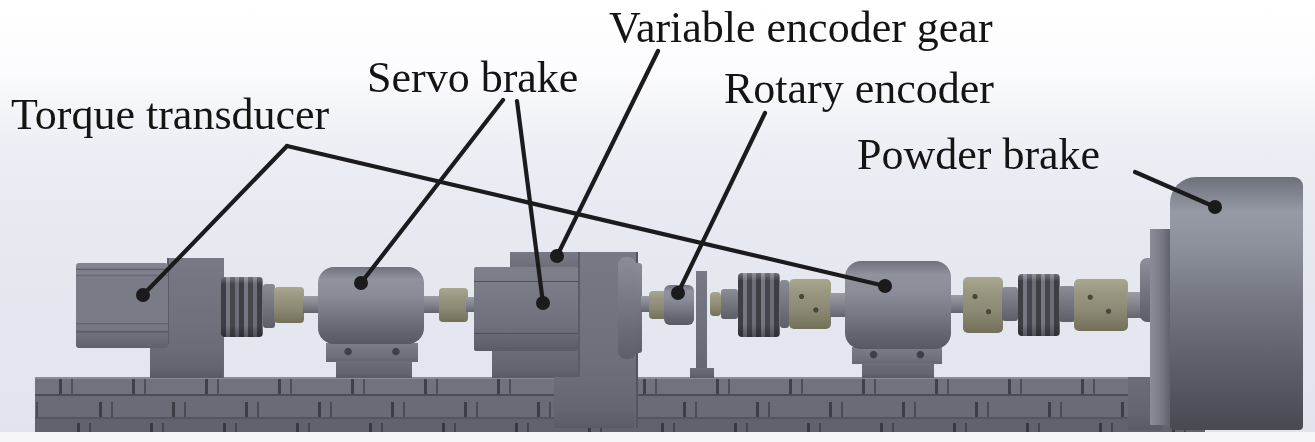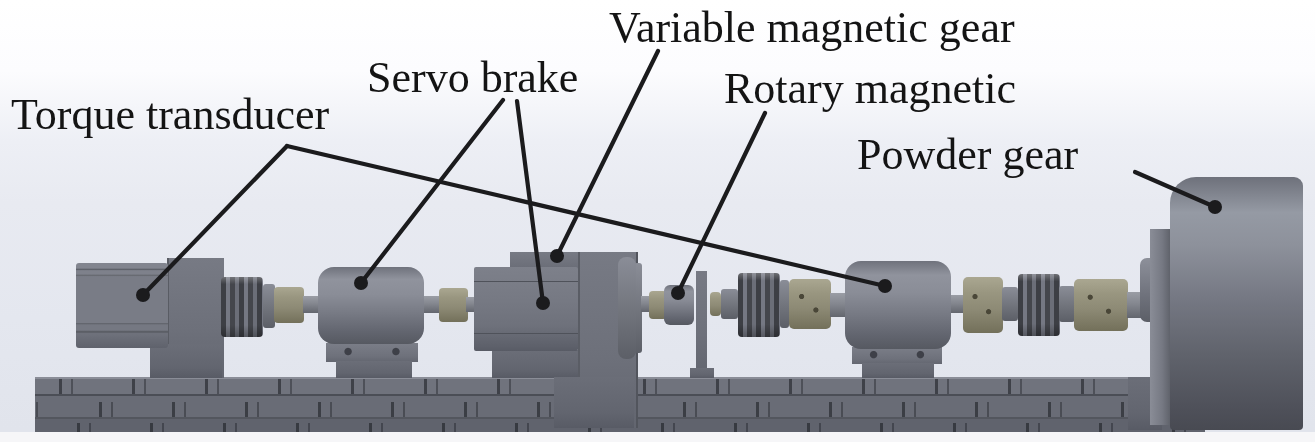--- a/index.html
+++ b/index.html
@@ -159,17 +159,17 @@
       <line x1="658" y1="51" x2="557" y2="256" stroke="#1b1b1d" stroke-width="4.2" stroke-linecap="round"></line>
       <circle cx="557" cy="256" r="7" fill="#1b1b1d"></circle>
       <line x1="765" y1="113" x2="678" y2="293" stroke="#1b1b1d" stroke-width="4.2" stroke-linecap="round"></line>
       <circle cx="678" cy="293" r="7" fill="#1b1b1d"></circle>
       <line x1="1135" y1="172" x2="1215" y2="207" stroke="#1b1b1d" stroke-width="4.2" stroke-linecap="round"></line>
       <circle cx="1215" cy="207" r="7" fill="#1b1b1d"></circle>
     </svg>
 
   <div class="lbl" style="left:11px;top:93px;">Torque transducer</div>
   <div class="lbl" style="left:367px;top:56px;">Servo brake</div>
-  <div class="lbl" style="left:609px;top:6px;">Variable magnetic gear</div>
-  <div class="lbl" style="left:724px;top:67px;">Rotary magnetic</div>
-  <div class="lbl" style="left:857px;top:133px;">Powder gear</div>
+  <div class="lbl" style="left:609px;top:6px;">Variable encoder gear</div>
+  <div class="lbl" style="left:724px;top:67px;">Rotary encoder</div>
+  <div class="lbl" style="left:857px;top:133px;">Powder brake</div>
 
 </div>
 
 </body></html>

